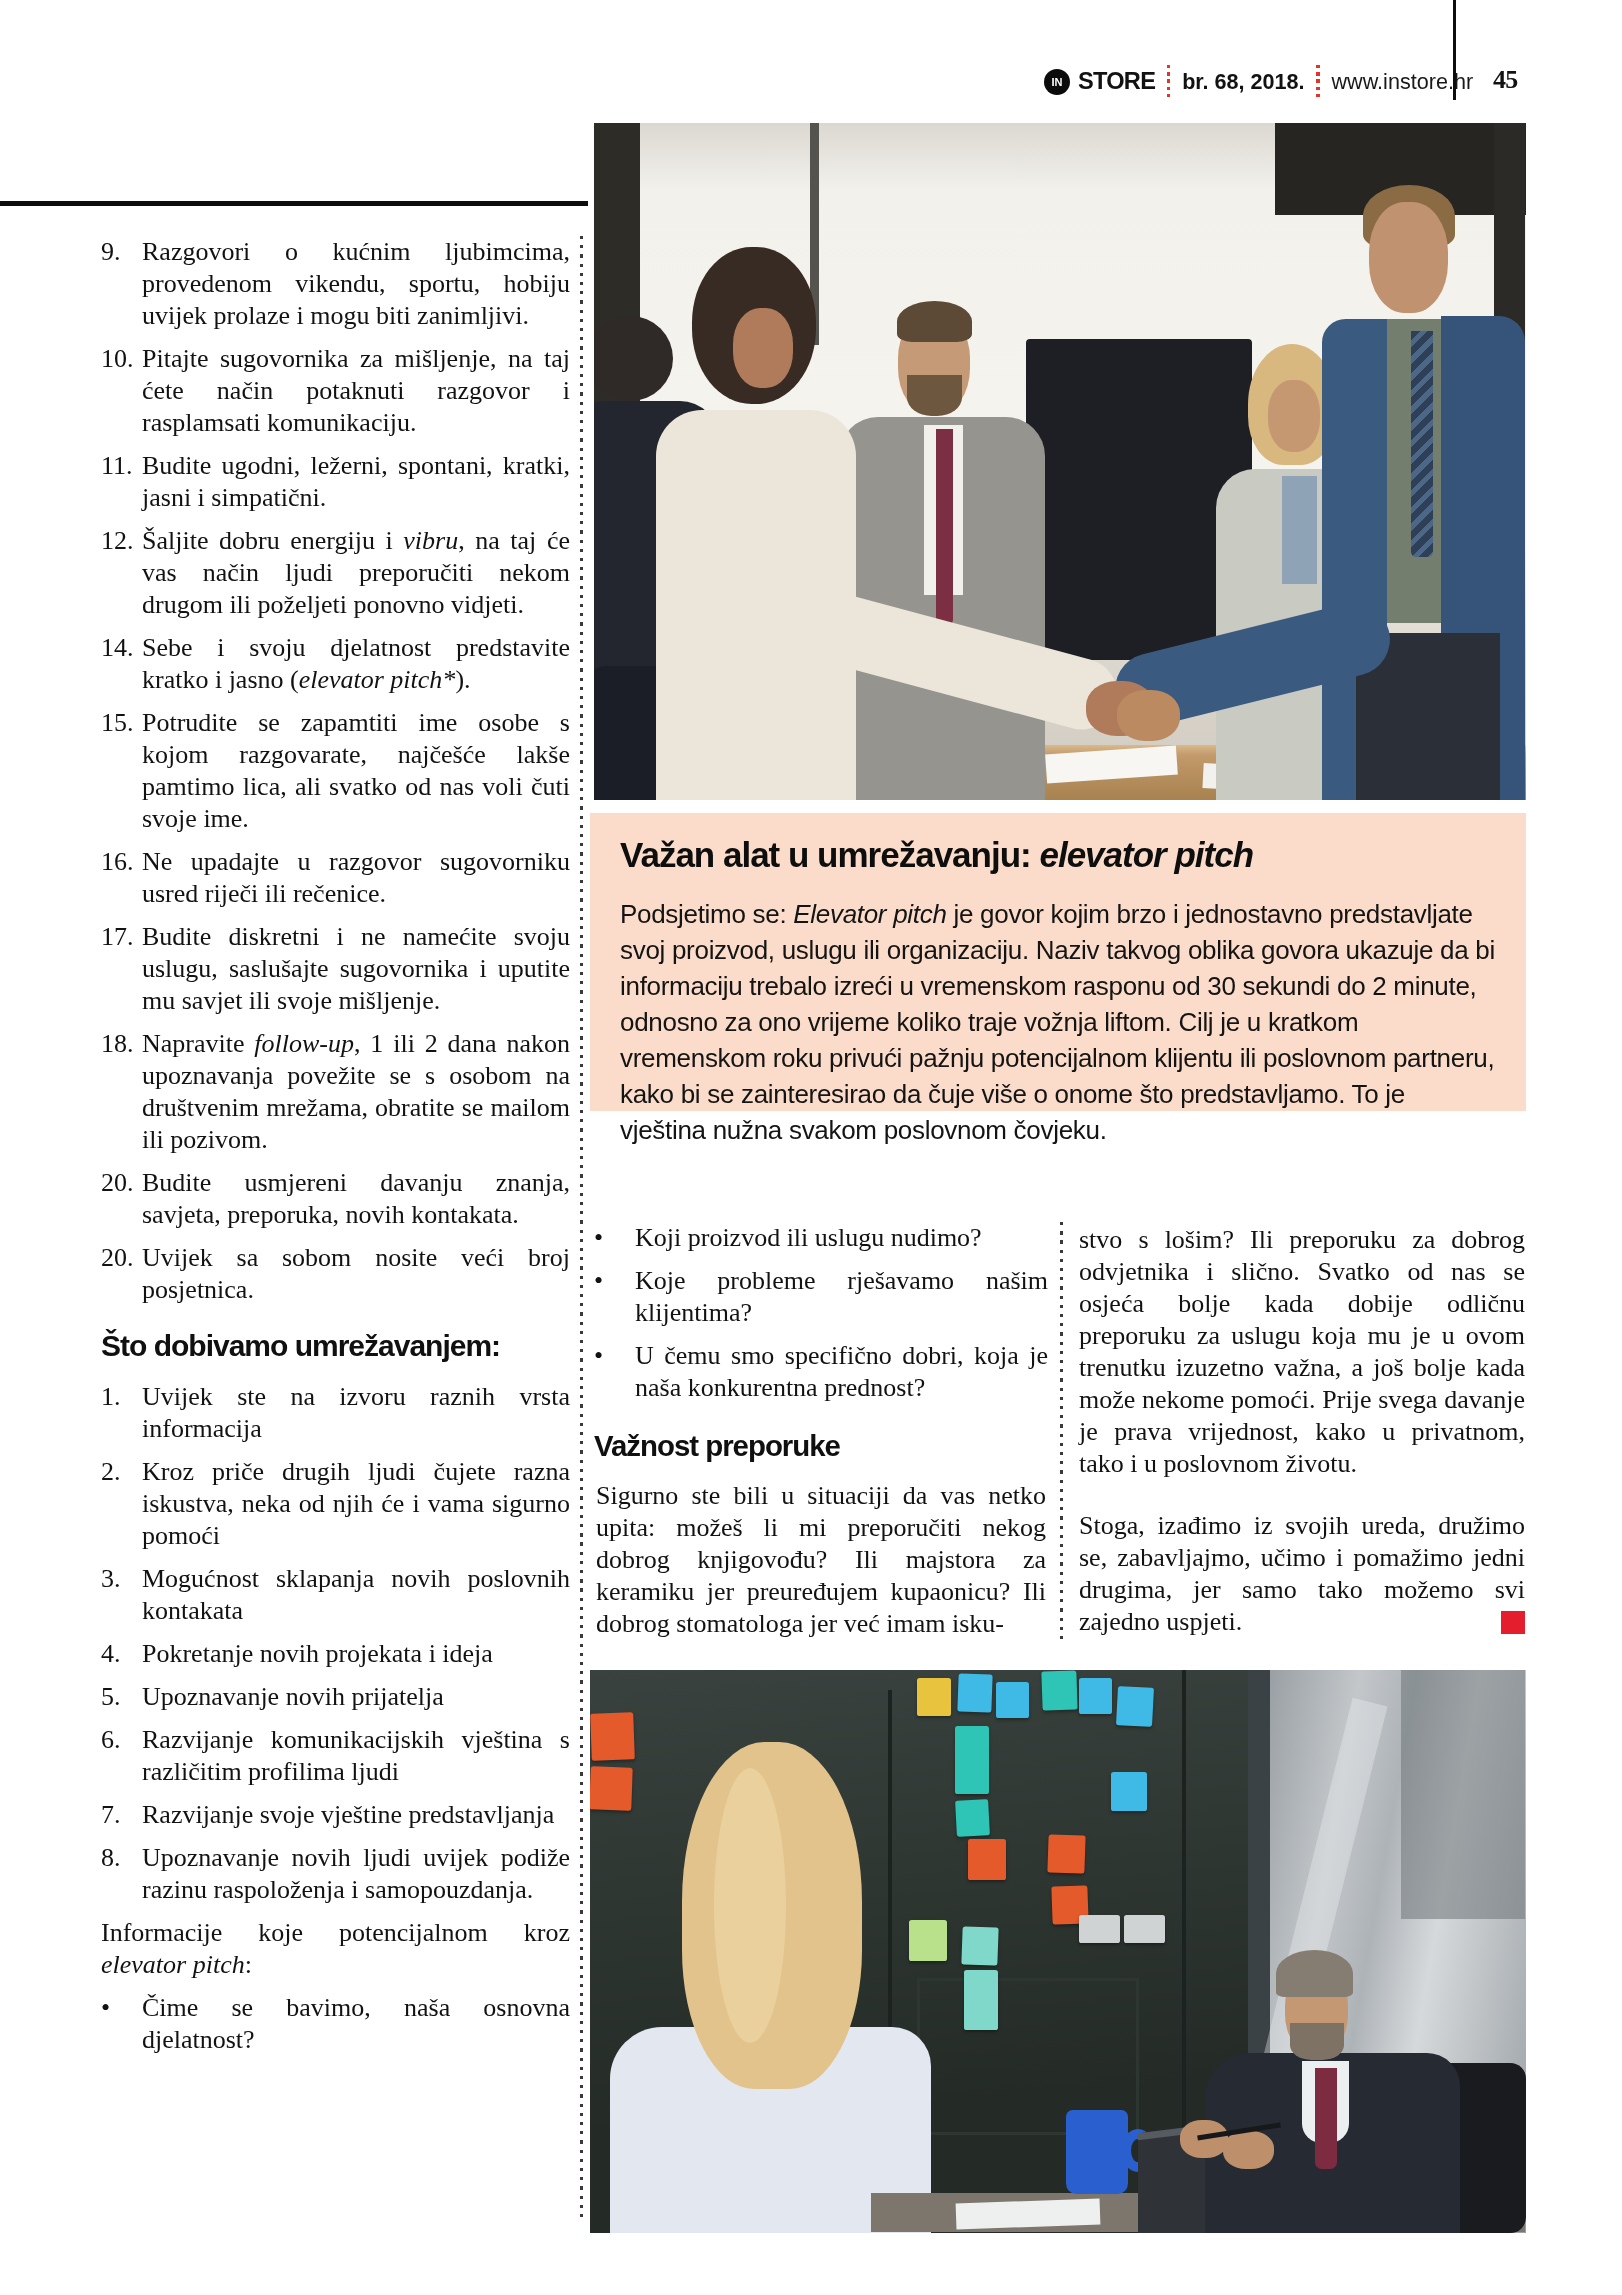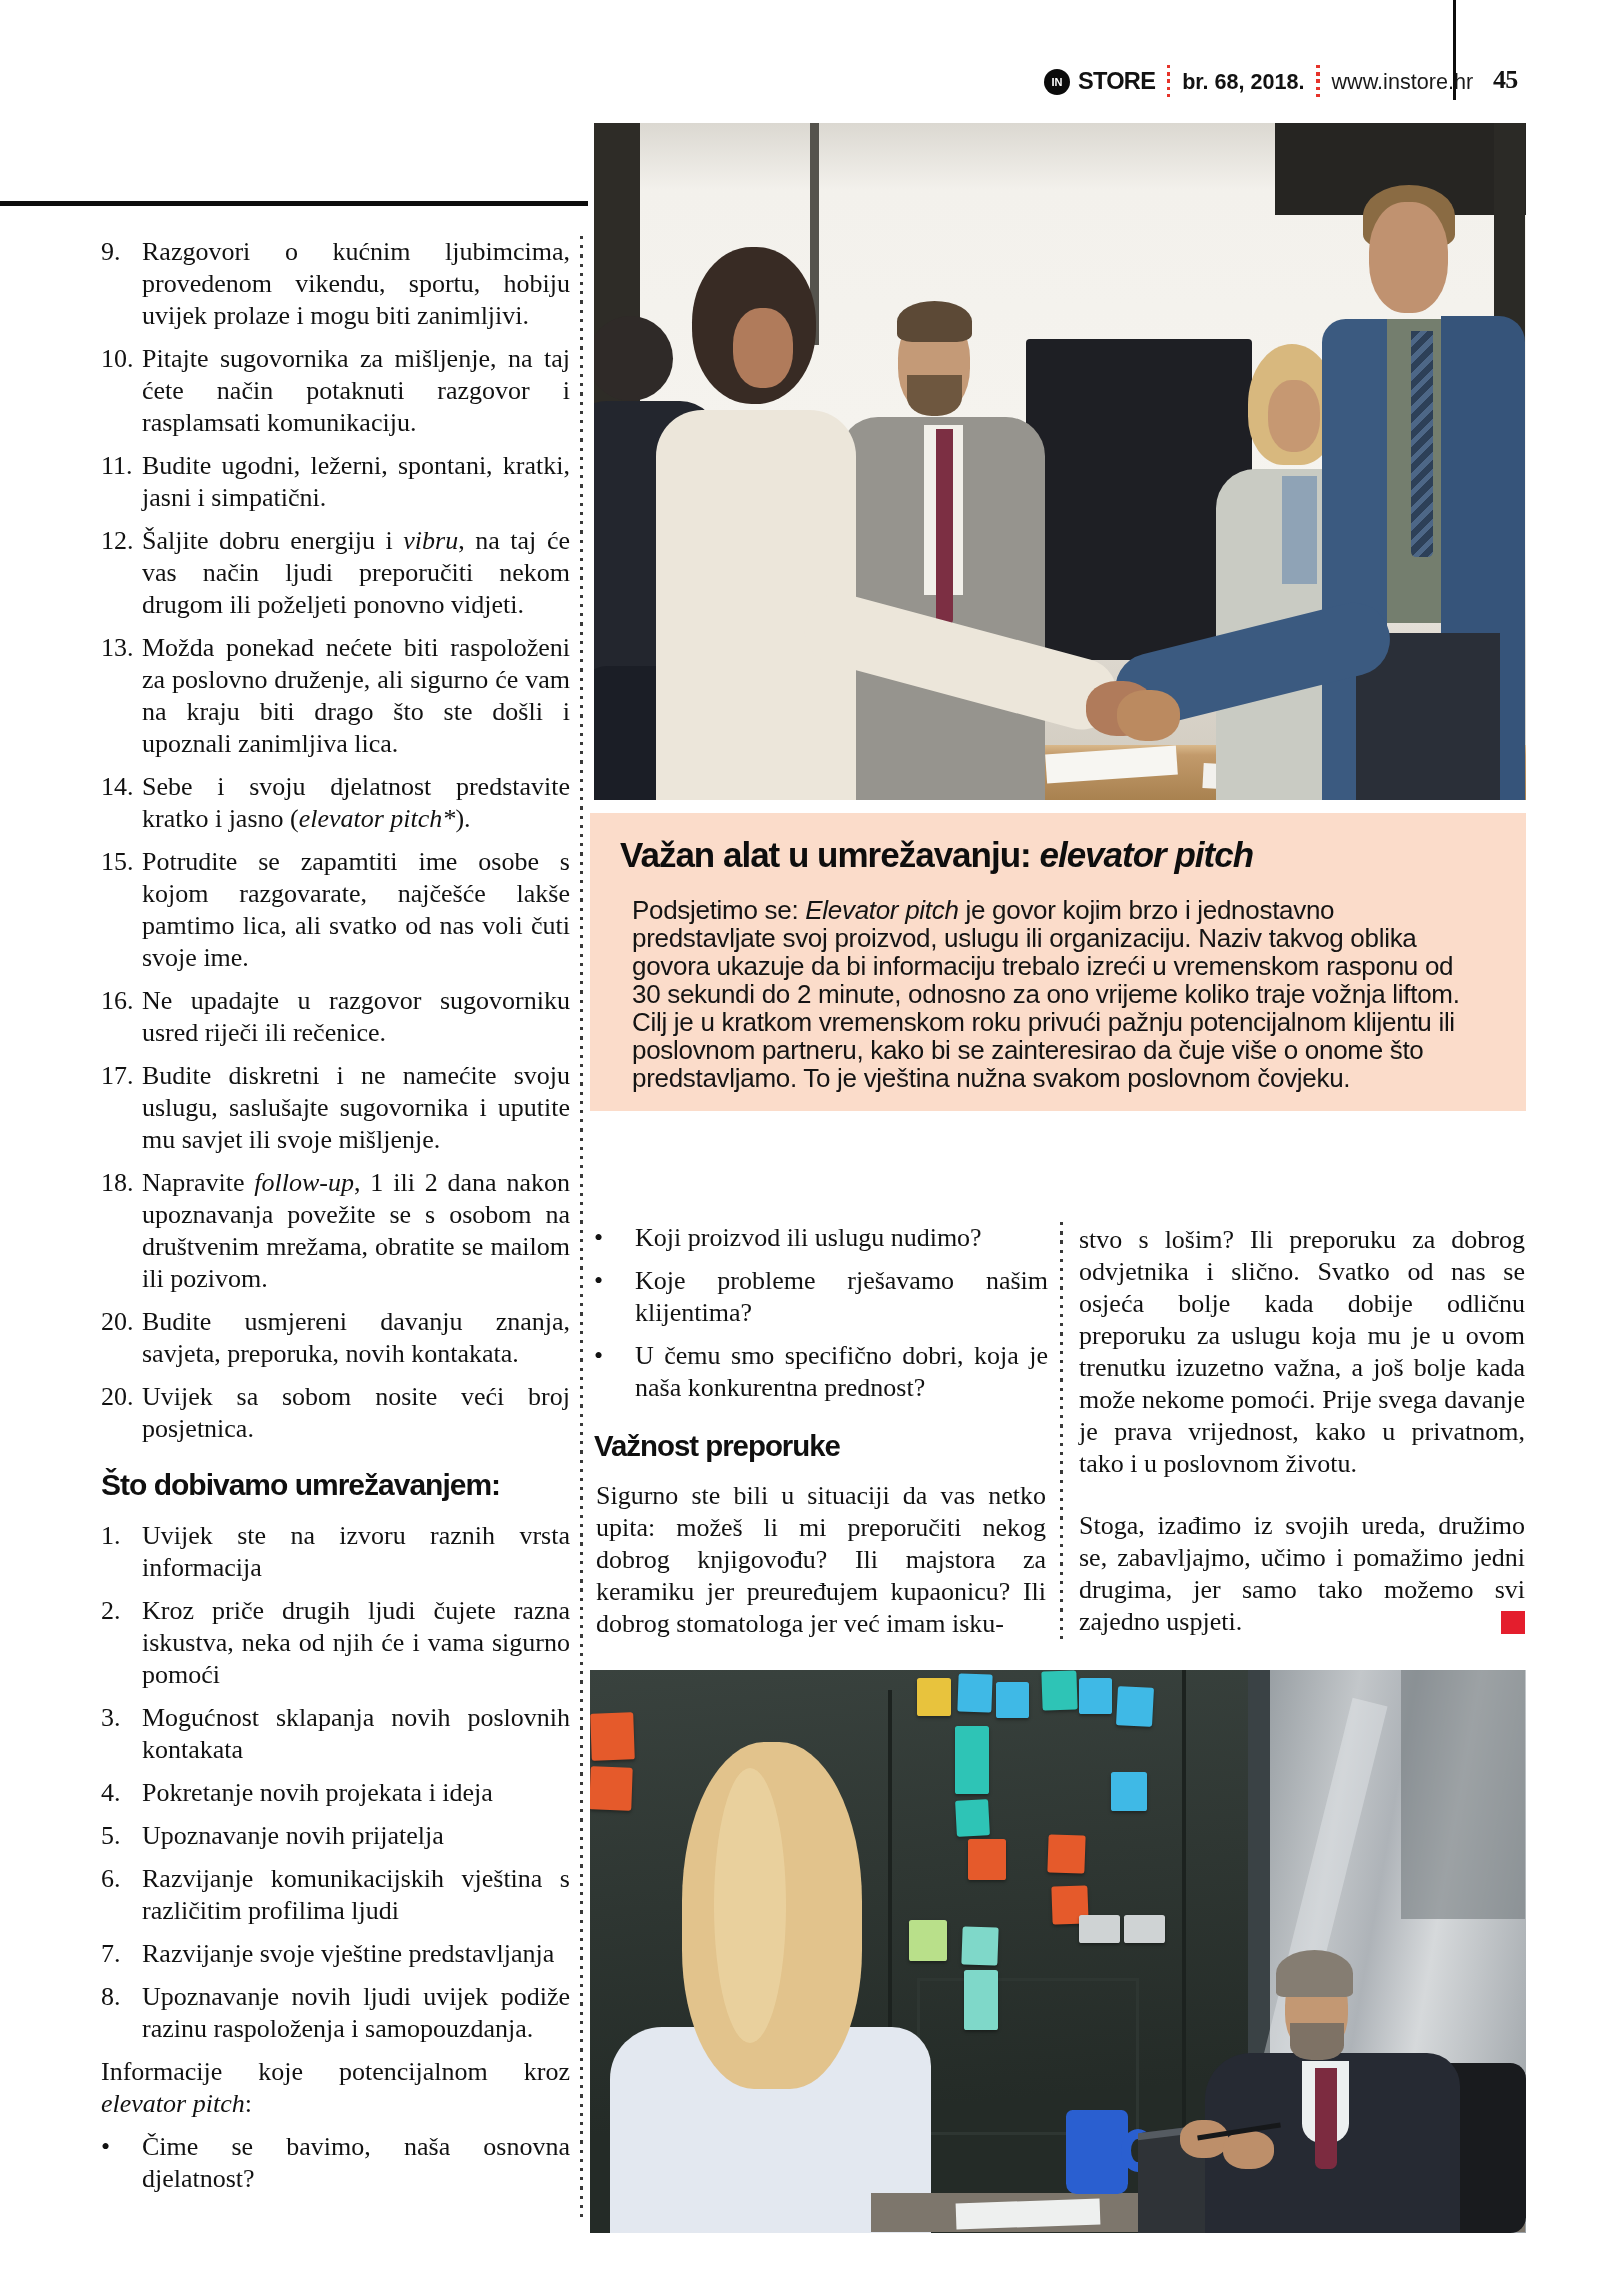--- a/index.html
+++ b/index.html
@@ -44,21 +44,21 @@
           letter-spacing:-1px;margin:26px 0 18.3px 0;color:#101010;}
   .outro{text-align:justify;margin:0 0 10.5px 0;}
   i{font-style:italic;}
   .p2{margin-top:30px;position:relative;}
   .endmark{position:absolute;right:0;bottom:3.9px;width:23.6px;height:23.6px;background:#e41e2d;}
 
   
   .pinkbox{position:absolute;left:590px;top:813px;width:936px;height:298px;background:#fbdcca;
            box-sizing:border-box;padding:19.6px 30px 0 30px;font-family:"Liberation Sans",sans-serif;}
   .pinkbox h3{margin:2.6px 0 21px 0;font-size:35px;font-weight:bold;letter-spacing:-1px;color:#0e0e0e;}
-  .pinkbox p{margin:12px;font-size:26px;line-height:28px;letter-spacing:-0.3px;color:#141414;}
+  .pinkbox p{margin:0;font-size:26px;line-height:36px;letter-spacing:-0.3px;color:#141414;}
 
   
   .photo{position:absolute;overflow:hidden;padding:0;margin:0;}
   .photo-top{left:594px;top:123px;width:932px;height:677px;
              background:linear-gradient(180deg,#dbd8d1 0%,#f3f1ec 10%,#f6f4ef 62%,#ddd8cf 78%,#cfc9bd 100%);}
   .photo-bottom{left:590px;top:1670px;width:936px;height:563px;background:#2b332f;}
   .note{position:absolute;border-radius:2.6px;box-shadow:0 2px 3.3px rgba(0,0,0,.35);}
 </style>
 </head>
 <body>
@@ -91,24 +91,20 @@
         <span class="n">10.</span>
         <span class="t"><span>Pitajte sugovornika za mišljenje, na taj ćete način potaknuti razgovor i rasplamsati komunikaciju.</span></span>
       </div>
     <div class="li">
         <span class="n">11.</span>
         <span class="t"><span>Budite ugodni, ležerni, spontani, kratki, jasni i simpatični.</span></span>
       </div>
     <div class="li">
         <span class="n">12.</span>
         <span class="t"><span>Šaljite dobru energiju i </span><i>vibru</i><span>, na taj će vas način ljudi preporučiti nekom drugom ili poželjeti ponovno vidjeti.</span></span>
-      </div>
-    <div class="li">
-        <span class="n">13.</span>
-        <span class="t"><span>Možda ponekad nećete biti raspoloženi za poslovno druženje, ali sigurno će vam na kraju biti drago što ste došli i upoznali zanimljiva lica.</span></span>
       </div>
     <div class="li">
         <span class="n">14.</span>
         <span class="t"><span>Sebe i svoju djelatnost predstavite kratko i jasno (</span><i>elevator pitch*</i><span>).</span></span>
       </div>
     <div class="li">
         <span class="n">15.</span>
         <span class="t"><span>Potrudite se zapamtiti ime osobe s kojom razgovarate, najčešće lakše pamtimo lica, ali svatko od nas voli čuti svoje ime.</span></span>
       </div>
     <div class="li">

